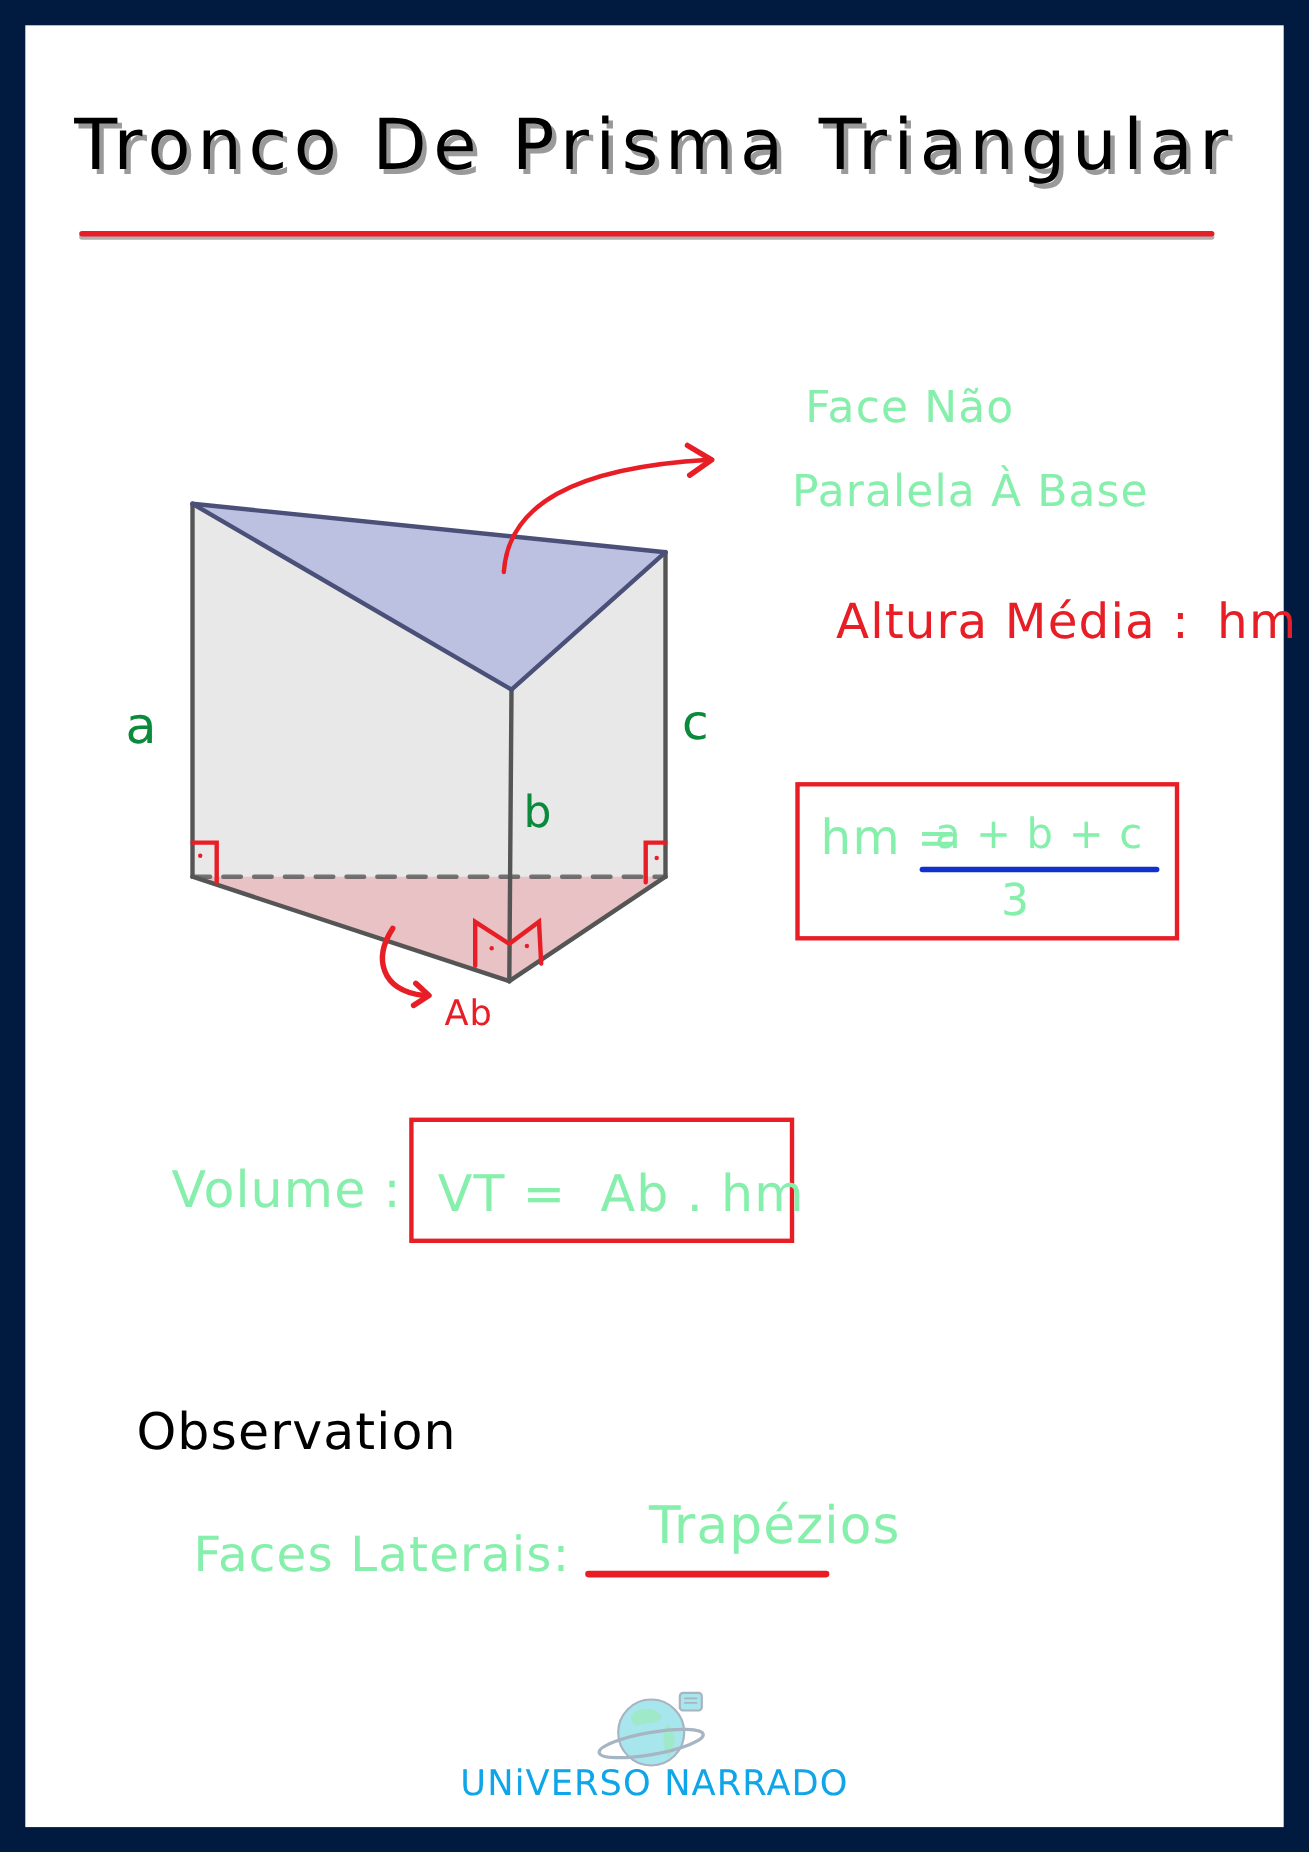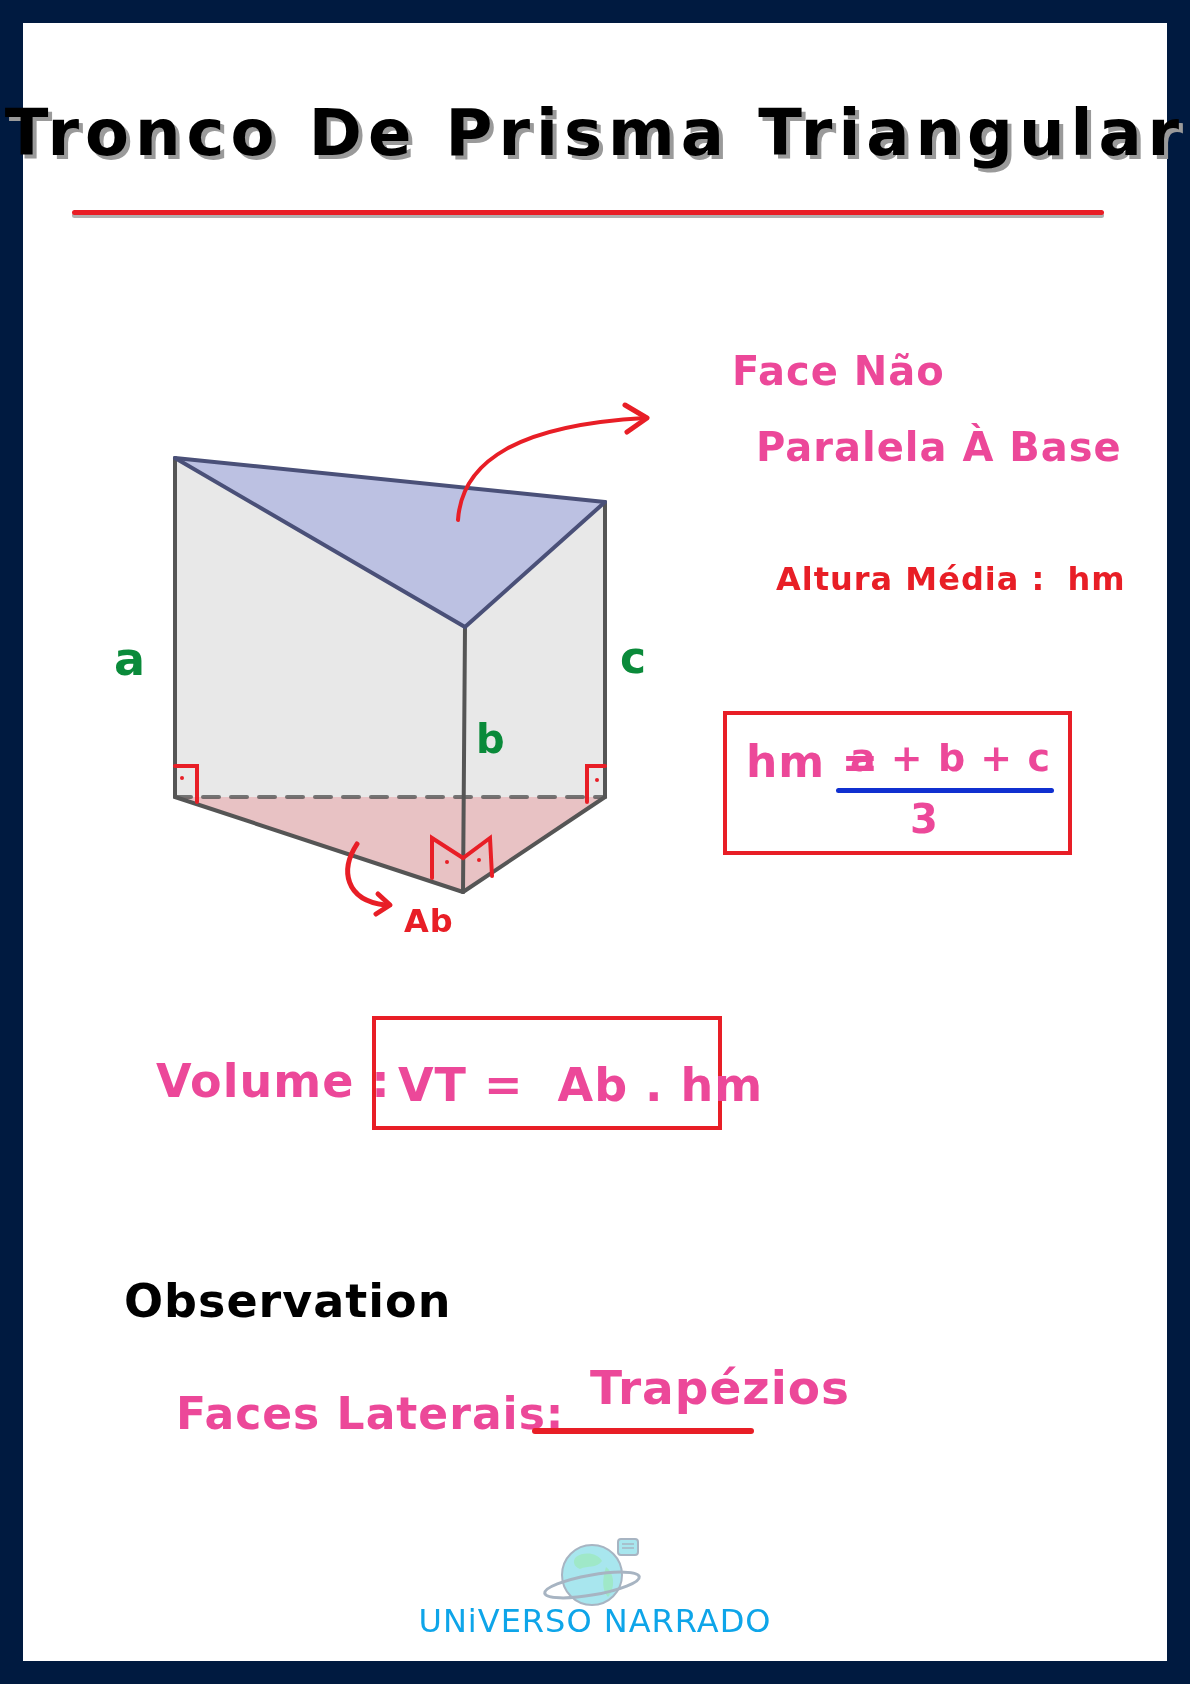--- a/index.html
+++ b/index.html
@@ -12,39 +12,39 @@
   }
   .page {
     position: absolute;
     left: 23px; top: 23px;
     width: 1144px; height: 1638px;
     background: #ffffff;
   }
   .abs { position: absolute; }
   .hand {
     font-family: "DejaVu Sans", sans-serif;
-    font-weight: bold;
+    font-weight: normal;
     letter-spacing: 1px;
     white-space: nowrap;
   }
   .title {
     left: 0; top: 96px; width: 1190px;
     text-align: center;
     font-size: 64px;
     color: #000;
     text-shadow: 4px 4px 0 #9a9a9a;
     letter-spacing: 6px;
   }
   .title-line {
     left: 72px; top: 210px; width: 1032px; height: 5px;
     background: #e81e26;
     border-radius: 3px;
     box-shadow: 0 3px 0 #b0b0b0;
   }
-  .blue { color: #ec4899; }
+  .blue { color: #86efac; }
   .red { color: #e81e26; }
   .green { color: #0a8a3a; }
   .black { color: #000; margin-top: 18px; }
   .box { border: 4px solid #e81e26; box-sizing: border-box; }
   .logo-text {
     left: 0; width: 1190px; top: 1602px;
     text-align: center;
     font-family: "DejaVu Sans", sans-serif;
     font-size: 32px;
     color: #0ea5e9;
@@ -98,23 +98,23 @@
   <path d="M357,844 C340,870 345,900 385,905" stroke="#e81e26" stroke-width="5" fill="none" stroke-linecap="round"></path>
   <path d="M378,894 L390,905 L376,914" stroke="#e81e26" stroke-width="5" fill="none" stroke-linecap="round" stroke-linejoin="round"></path>
 </svg>
 
 <div class="abs hand green" style="left:114px;top:632px;font-size:46px;">a</div>
 <div class="abs hand green" style="left:476px;top:716px;font-size:40px;">b</div>
 <div class="abs hand green" style="left:620px;top:632px;font-size:44px;">c</div>
 <div class="abs hand red" style="left:404px;top:902px;font-size:32px;">Ab</div>
 
 <div class="abs hand blue" style="left:732px;top:348px;font-size:40px;">Face Não</div>
-<div class="abs hand blue" style="left:720px;top:424px;font-size:40px;margin-left:36px;">Paralela À Base</div>
+<div class="abs hand blue" style="left:720px;top:424px;font-size:40px;">Paralela À Base</div>
 
-<div class="abs hand red" style="left:760px;top:560px;font-size:32px;margin-left:16px;">
+<div class="abs hand red" style="left:760px;top:540px;font-size:44px;">
   <span>Altura Média :</span>
   <span style="margin-left:10px;">hm</span>
 </div>
 
 <div class="abs box" style="left:723px;top:711px;width:349px;height:144px;"></div>
 <div class="abs hand blue" style="left:746px;top:736px;font-size:44px;">hm =</div>
 <div class="abs hand blue" style="left:850px;top:736px;font-size:38px;">a + b + c</div>
 <div class="abs" style="left:836px;top:788px;width:218px;height:5px;background:#1030d0;border-radius:3px;"></div>
 <div class="abs hand blue" style="left:910px;top:796px;font-size:40px;">3</div>
 

